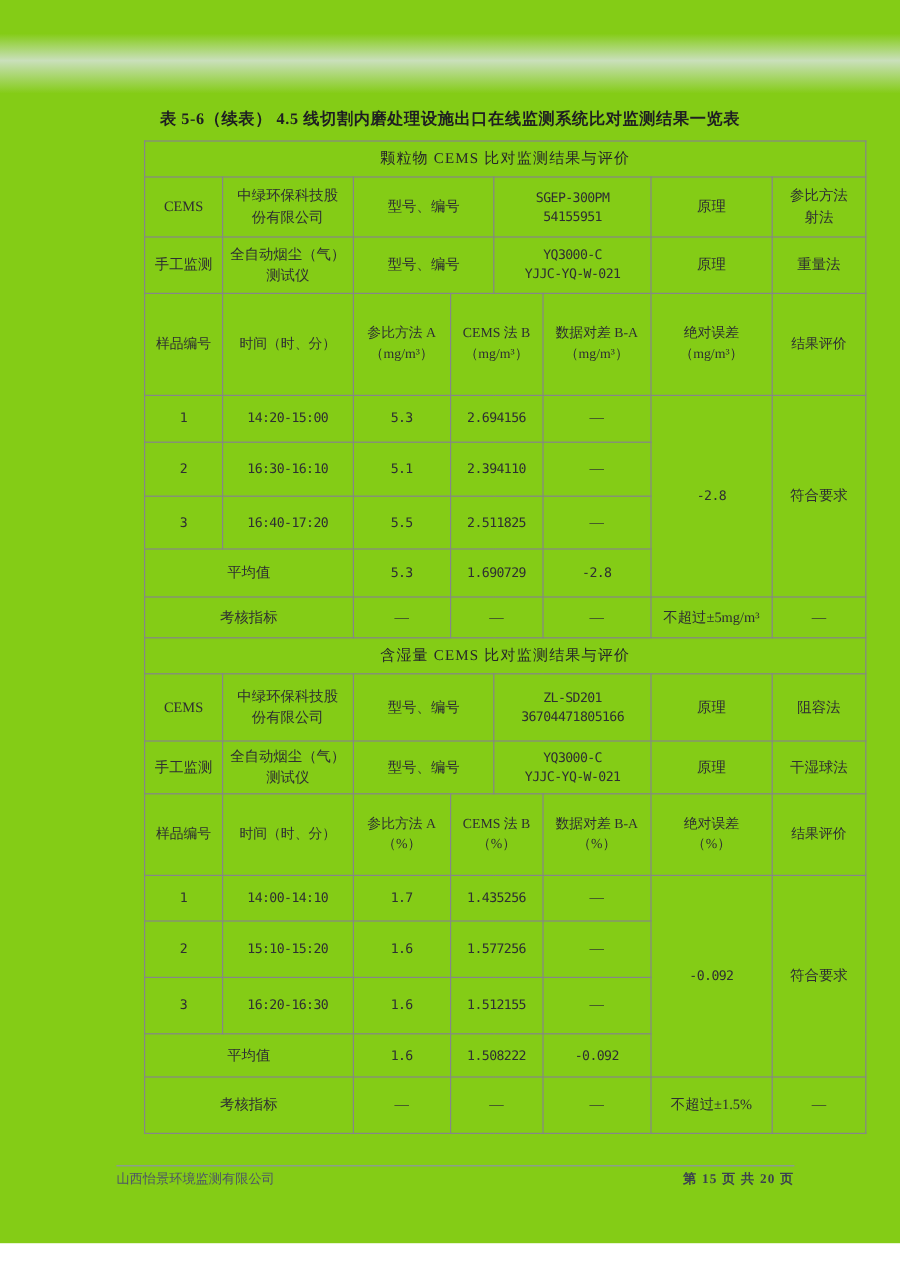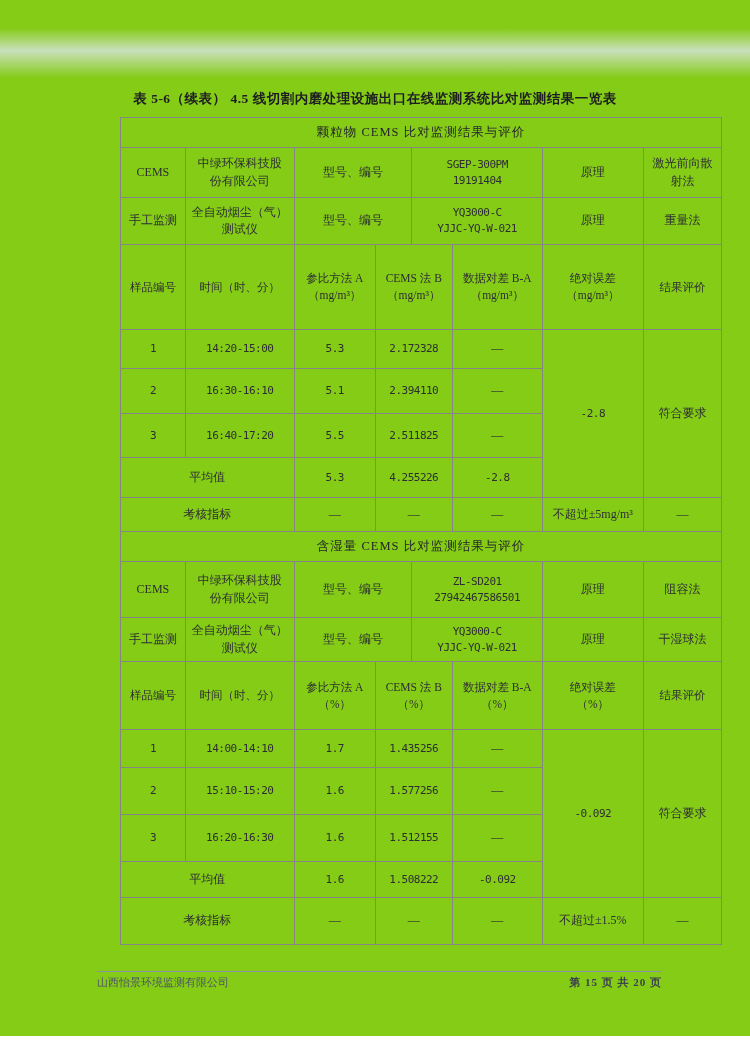--- a/index.html
+++ b/index.html
@@ -84,23 +84,23 @@
       <tbody>
           <tr style="height:30px">
         <td colspan="8" class="section">颗粒物 CEMS 比对监测结果与评价</td>
       </tr>
       <tr style="height:50px">
         <td>CEMS</td>
         <td>中绿环保科技股
 份有限公司</td>
         <td colspan="2">型号、编号</td>
         <td colspan="2" class="num">SGEP-300PM
-19191404</td>
-        <td>原理</td>
-        <td>激光前向散
+54155951</td>
+        <td>原理</td>
+        <td>参比方法
 射法</td>
       </tr>
       <tr style="height:47px">
         <td>手工监测</td>
         <td>全自动烟尘（气）
 测试仪</td>
         <td colspan="2">型号、编号</td>
         <td colspan="2" class="num">YQ3000-C
 YJJC-YQ-W-021</td>
         <td>原理</td>
@@ -116,21 +116,21 @@
         <td class="hdr">数据对差 B-A
 （mg/m³）</td>
         <td class="hdr">绝对误差
 （mg/m³）</td>
         <td class="hdr">结果评价</td>
       </tr>
       <tr style="height:39px">
         <td class="num">1</td>
         <td class="num">14:20-15:00</td>
         <td class="num">5.3</td>
-        <td colspan="2" class="num">2.172328</td>
+        <td colspan="2" class="num">2.694156</td>
         <td>—</td>
         <td rowspan="4" class="num">-2.8</td>
         <td rowspan="4">符合要求</td>
       </tr>
       <tr style="height:45px">
         <td class="num">2</td>
         <td class="num">16:30-16:10</td>
         <td class="num">5.1</td>
         <td colspan="2" class="num">2.394110</td>
         <td>—</td>
@@ -138,42 +138,42 @@
       <tr style="height:44px">
         <td class="num">3</td>
         <td class="num">16:40-17:20</td>
         <td class="num">5.5</td>
         <td colspan="2" class="num">2.511825</td>
         <td>—</td>
       </tr>
       <tr style="height:40px">
         <td colspan="2">平均值</td>
         <td class="num">5.3</td>
-        <td colspan="2" class="num">4.255226</td>
+        <td colspan="2" class="num">1.690729</td>
         <td class="num">-2.8</td>
       </tr>
       <tr style="height:34px">
         <td colspan="2">考核指标</td>
         <td>—</td>
         <td colspan="2">—</td>
         <td>—</td>
         <td>不超过±5mg/m³</td>
         <td>—</td>
       </tr>
 
       <tr style="height:30px">
         <td colspan="8" class="section">含湿量 CEMS 比对监测结果与评价</td>
       </tr>
       <tr style="height:56px">
         <td>CEMS</td>
         <td>中绿环保科技股
 份有限公司</td>
         <td colspan="2">型号、编号</td>
         <td colspan="2" class="num">ZL-SD201
-27942467586501</td>
+36704471805166</td>
         <td>原理</td>
         <td>阻容法</td>
       </tr>
       <tr style="height:44px">
         <td>手工监测</td>
         <td>全自动烟尘（气）
 测试仪</td>
         <td colspan="2">型号、编号</td>
         <td colspan="2" class="num">YQ3000-C
 YJJC-YQ-W-021</td>

